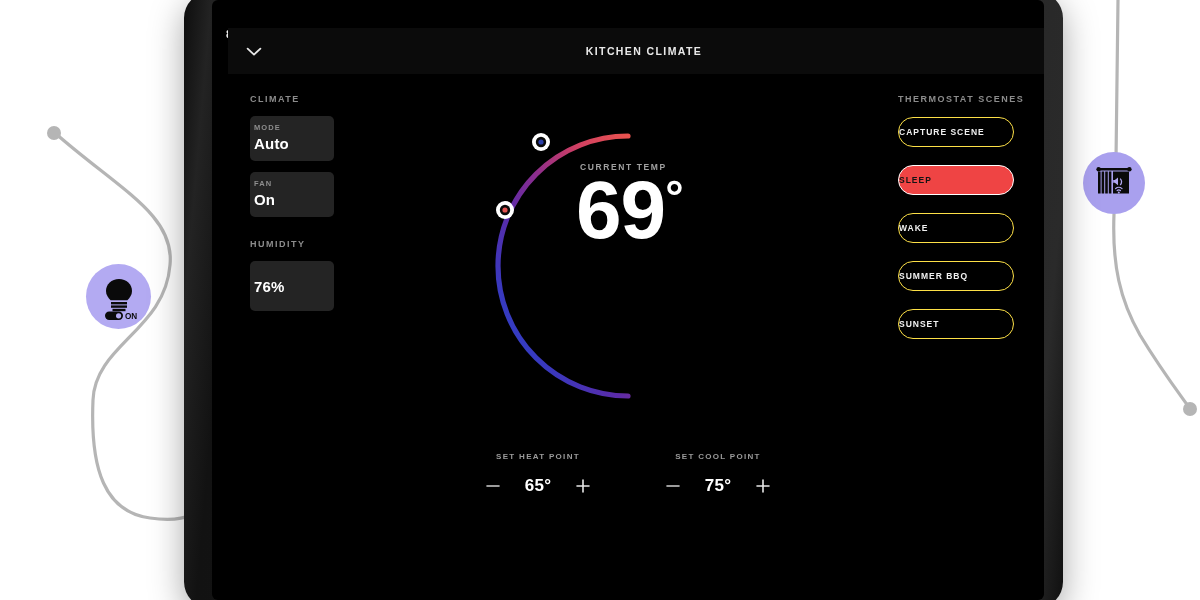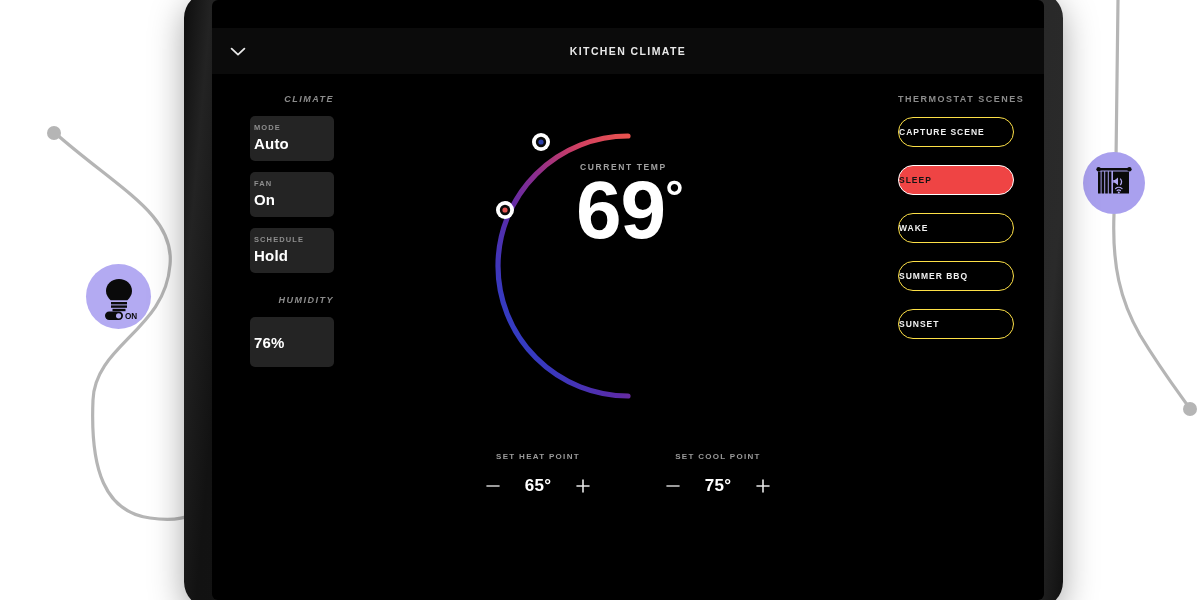--- a/index.html
+++ b/index.html
@@ -49,42 +49,42 @@
   #statusbar {
     position: absolute; left: 0; top: 18px; width: 100%; height: 28px;
     display: flex; align-items: center; justify-content: space-between;
     padding: 4px 16px 0 14px;
   }
   #clock { color: #f2f2f2; font-size: 11px; font-weight: bold; letter-spacing: .2px; }
   #status-icons { display: flex; align-items: center; gap: 5px; }
 
   
   #navbar {
-    position: absolute; left: 0; top: 28px; width: 100%; height: 46px;
+    position: absolute; left: 16px; top: 28px; width: 100%; height: 46px;
     background: #0b0b0b;
     display: flex; align-items: center;
   }
   #nav-back { position: absolute; left: 14px; top: 12px; width: 24px; height: 24px;
     display: flex; align-items: center; justify-content: center; cursor: pointer; }
   #nav-title {
     width: 100%; text-align: center;
     color: #e9e9e9; font-size: 10.5px; font-weight: bold; letter-spacing: 1.4px;
   }
 
   
   #content { position: absolute; left: 0; top: 74px; width: 100%; height: 526px; }
 
   .col-head {
     font-size: 9px; letter-spacing: 1.5px; font-weight: bold;
     color: #8c8c8c; text-transform: uppercase;
   }
 
   
   #left-col { position: absolute; left: 38px; top: 20px; width: 84px; }
-  #left-col .col-head { text-align: right; margin-bottom: 12px; font-style: italic; }
+  #left-col .col-head { text-align: left; margin-bottom: 12px; }
   .stat-card {
     background: #242424; border-radius: 5px;
     padding: 7px 4px 9px; margin-bottom: 11px; 
     cursor: pointer;
   }
   .stat-label { font-size: 7.5px; letter-spacing: 1.1px; color: #8e8e8e; font-weight: bold; }
   .stat-value { font-size: 15px; color: #ffffff; font-weight: bold; margin-top: 3px; letter-spacing: .2px; }
   #humidity-head { margin-top: 22px; }
   #humidity-card { padding: 14px 4px 16px; }
 
@@ -228,24 +228,20 @@
           <div class="stat-card">
             <div class="stat-label">MODE</div>
             <div class="stat-value">Auto</div>
           </div>
 
           <div class="stat-card">
             <div class="stat-label">FAN</div>
             <div class="stat-value">On</div>
           </div>
 
-          <div class="stat-card">
-            <div class="stat-label">SCHEDULE</div>
-            <div class="stat-value">Hold</div>
-          </div>
 
           <div class="col-head" id="humidity-head">HUMIDITY</div>
           <div class="stat-card" id="humidity-card">
             <div class="stat-value">76%</div>
           </div>
         </div>
 
         <div id="dial-wrap">
           <svg id="dial-svg" width="360" height="400" viewBox="0 0 360 400">
             <defs>

